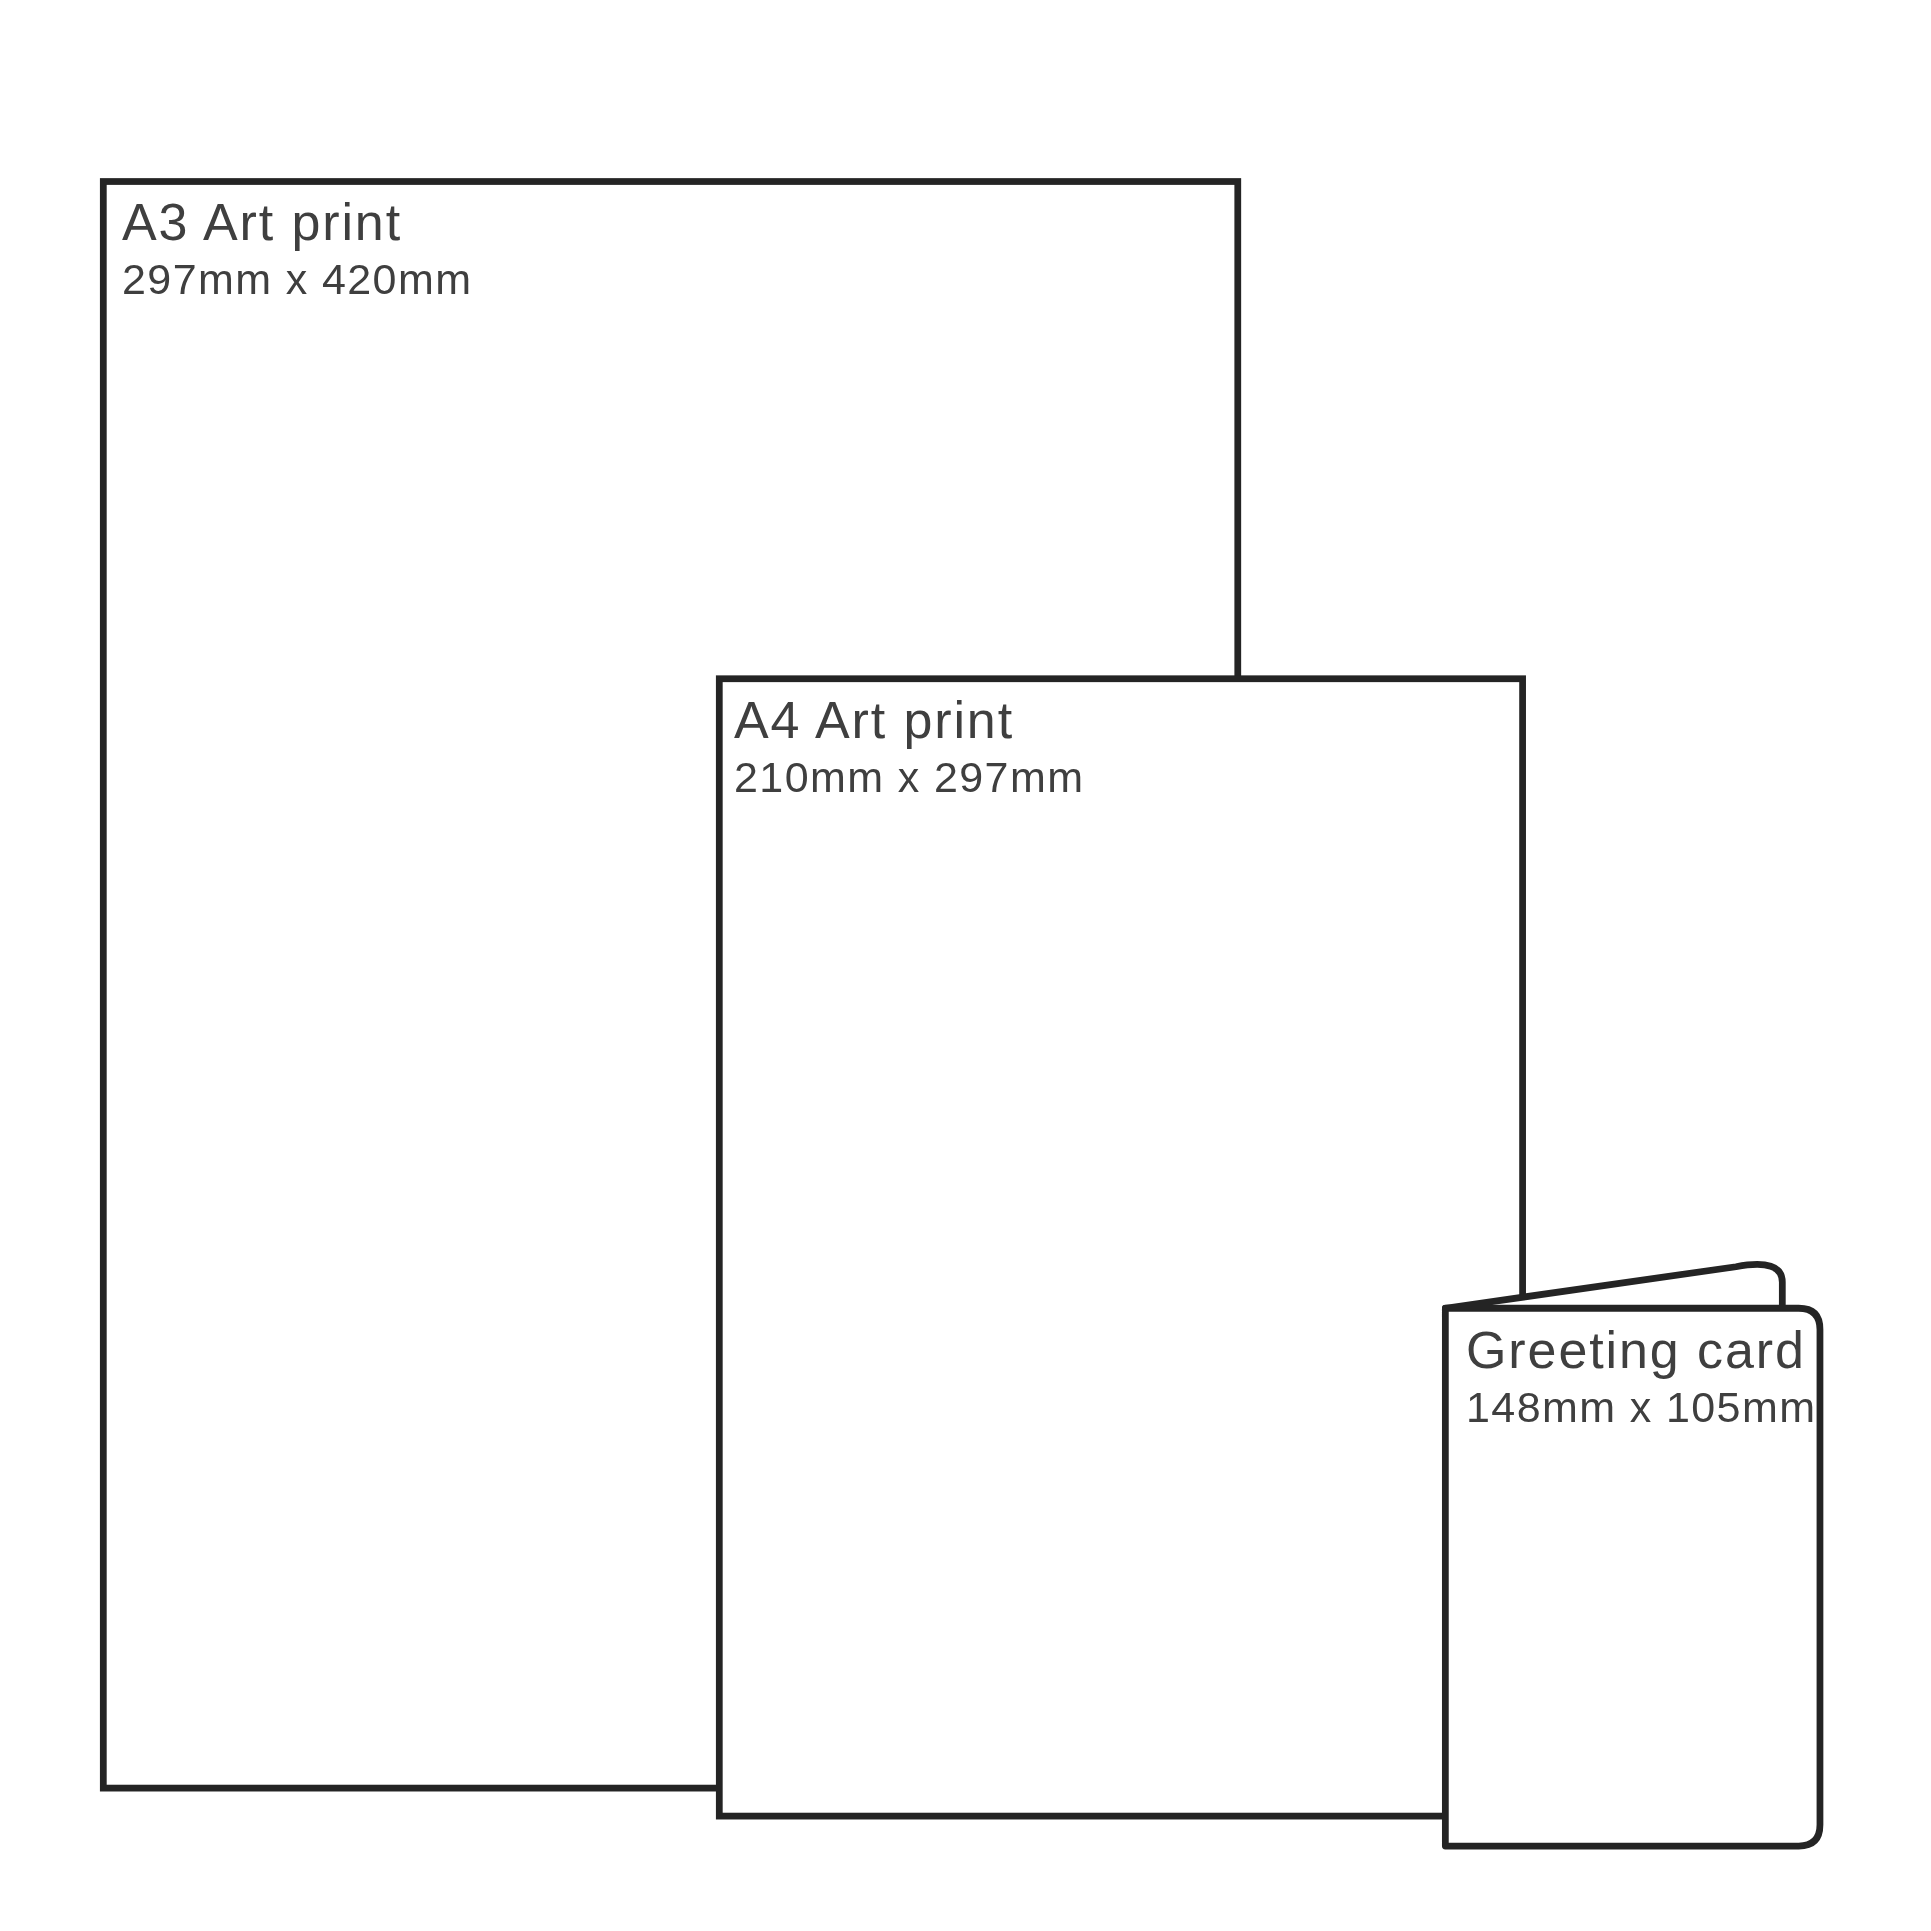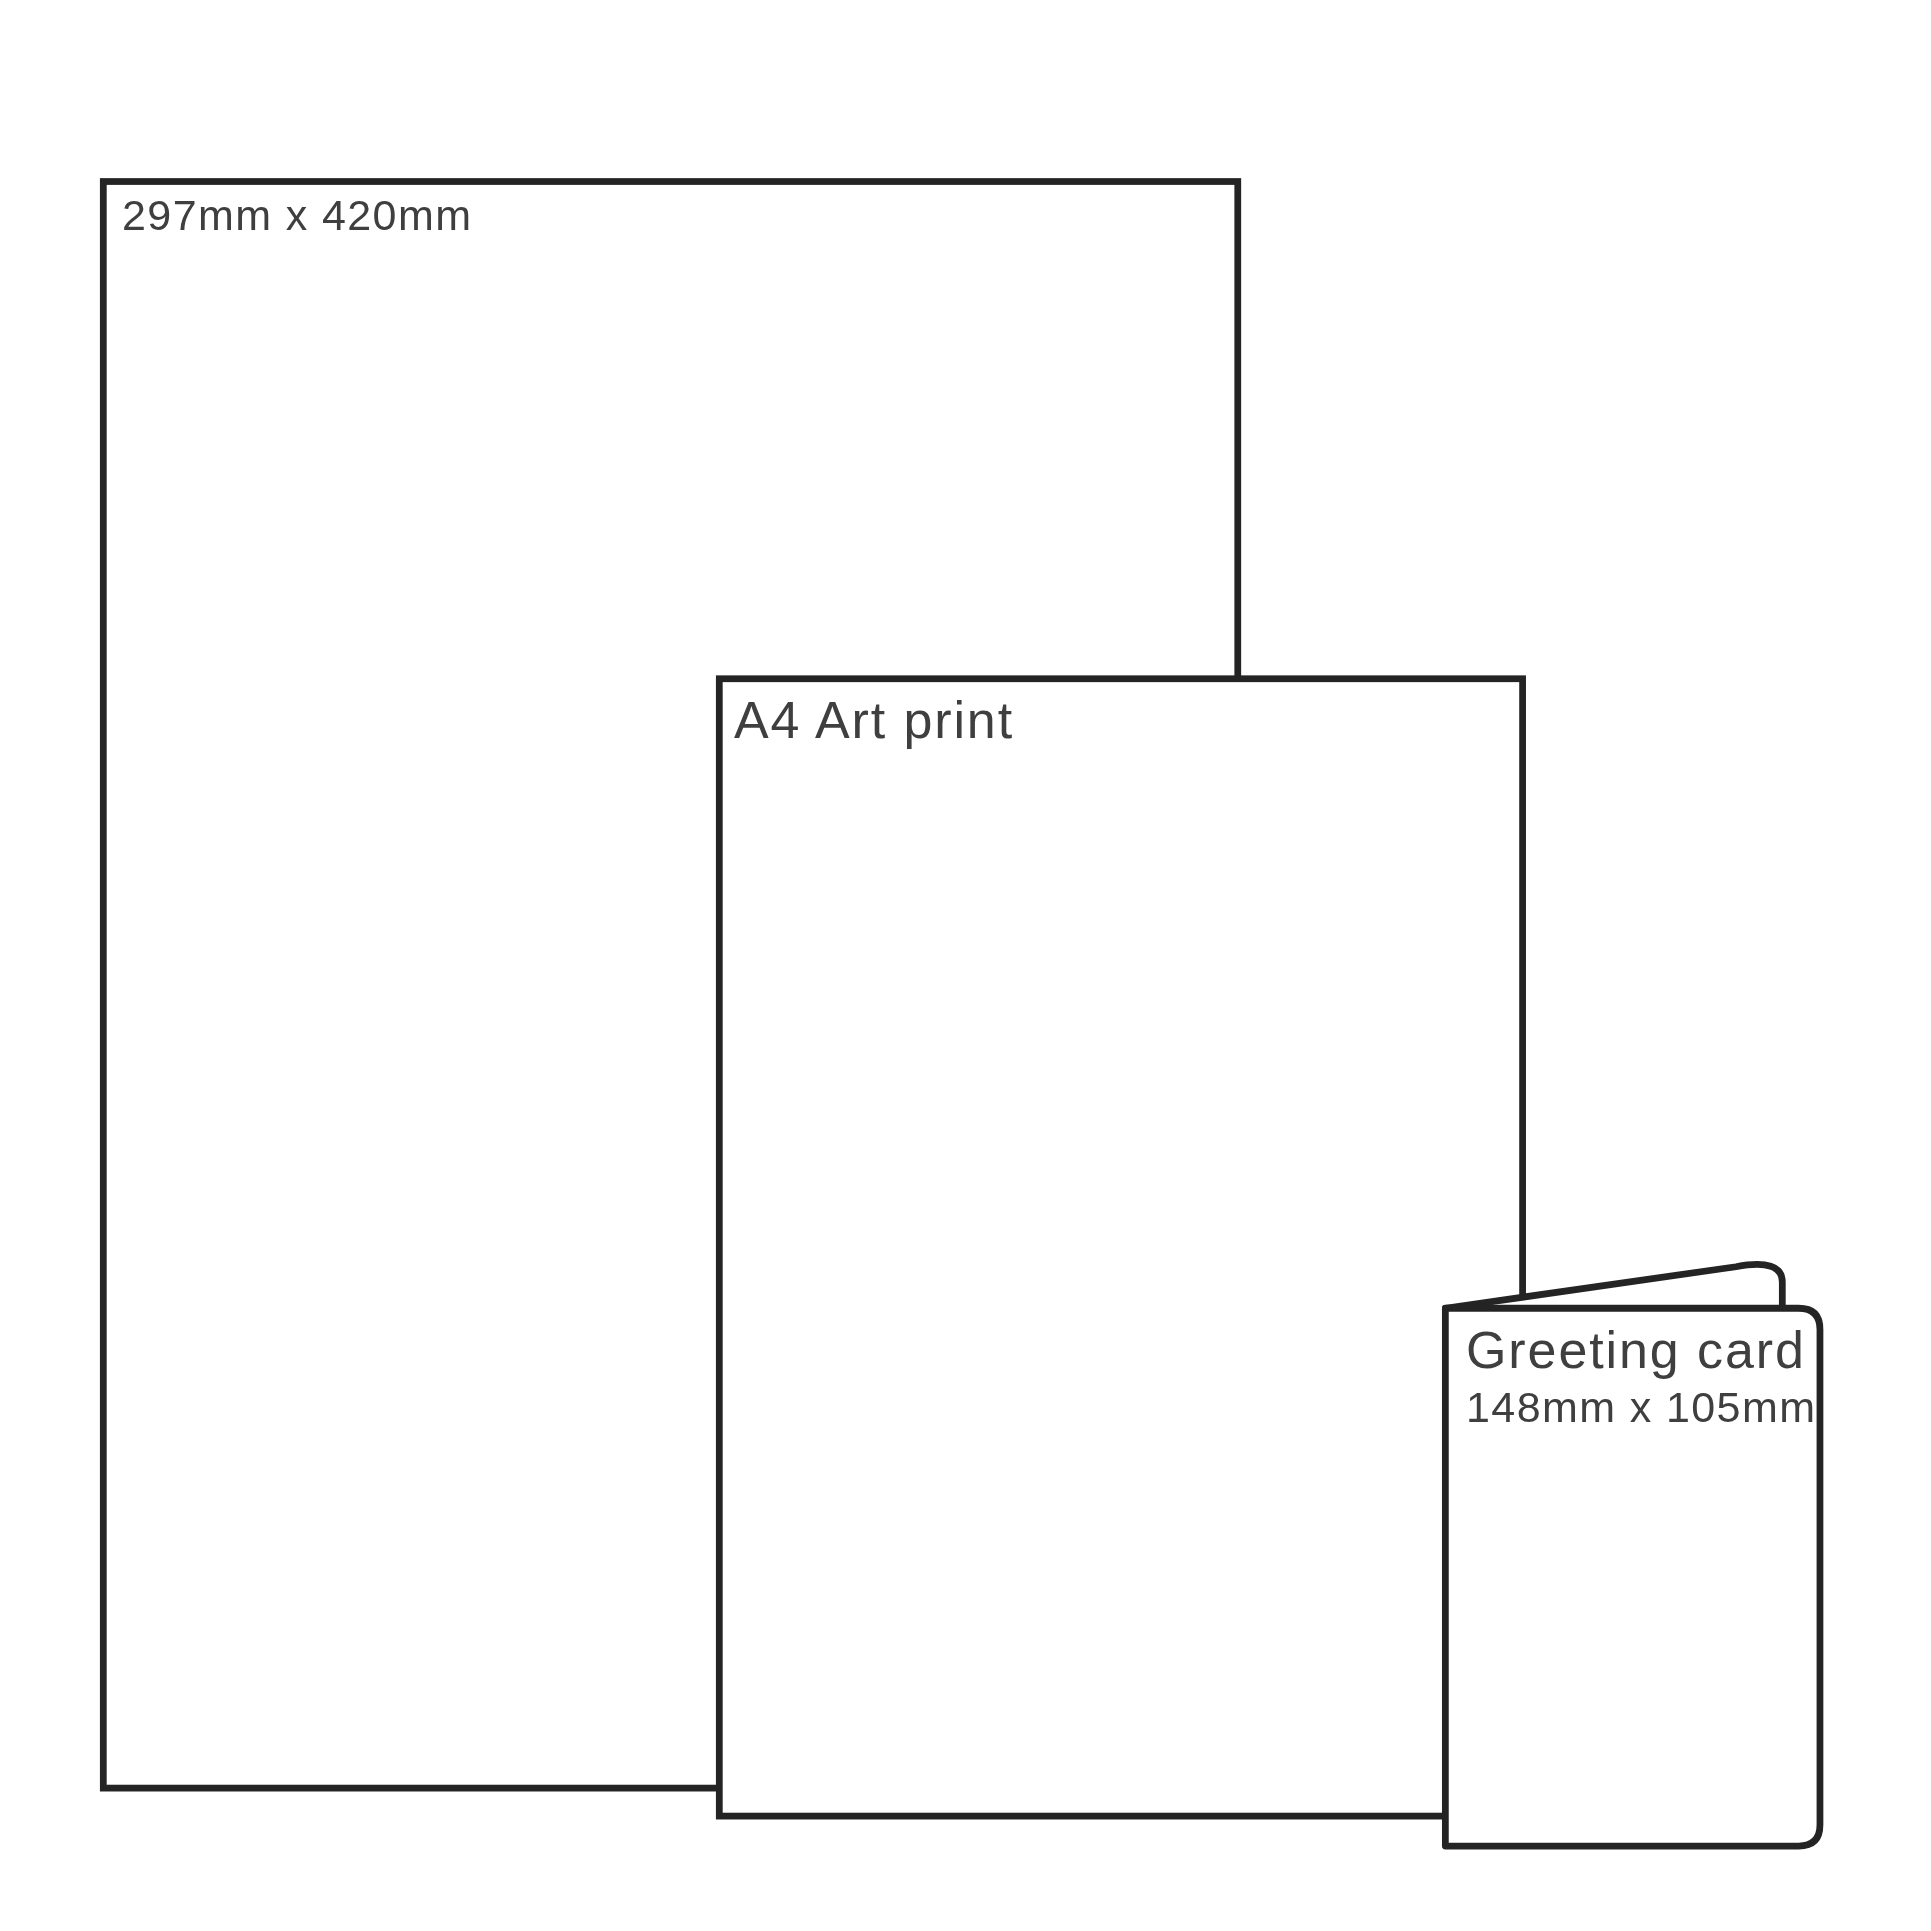--- a/index.html
+++ b/index.html
@@ -54,25 +54,27 @@
     <rect x="107" y="188" width="1175" height="1664" fill="#ffffff" stroke-width="7" stroke="#242424"></rect>
 
     <rect x="745" y="703" width="832" height="1178" fill="#ffffff" stroke-width="7" stroke="#242424"></rect>
 
     <path d="M 1497 1355 L 1798 1312 Q 1846 1303 1846 1328 L 1846 1364 L 1497 1364 Z" fill="#ffffff" stroke-width="7" stroke-linejoin="round" stroke="#242424"></path>
 
     <path d="M 1497 1355 L 1863 1355 Q 1885 1355 1885 1377 L 1885 1890 Q 1885 1912 1863 1912 L 1497 1912 Z" fill="#ffffff" stroke-width="7" stroke-linejoin="round" stroke="#242424"></path>
   </svg>
 
   <div class="label label-a3">
+    <div class="title">A3 Art print</div>
     <div class="dims">297mm x 420mm</div>
   </div>
 
   <div class="label label-a4">
     <div class="title">A4 Art print</div>
+    <div class="dims">210mm x 297mm</div>
   </div>
 
   <div class="label label-card">
     <div class="title">Greeting card</div>
     <div class="dims">148mm x 105mm</div>
   </div>
 
 </div>
 
 

